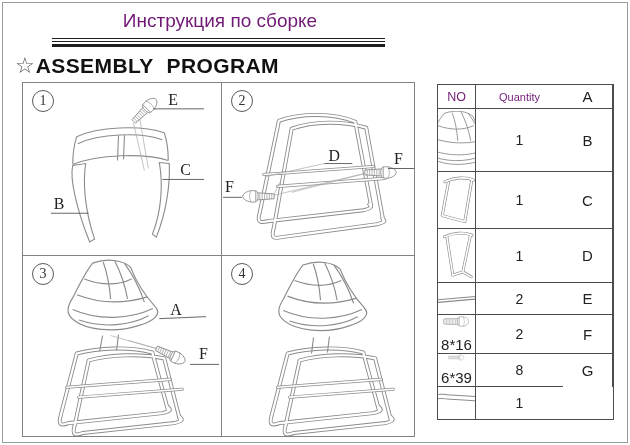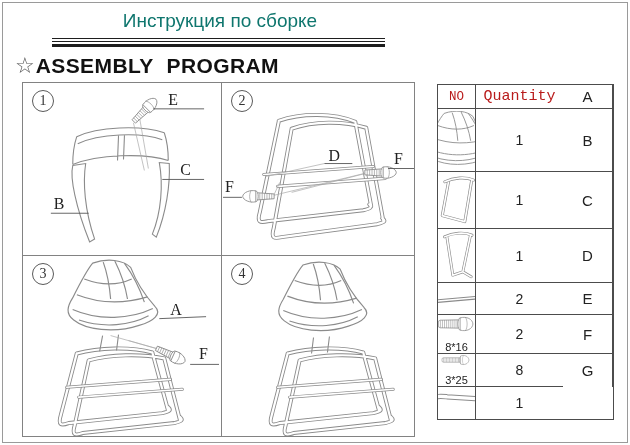--- a/index.html
+++ b/index.html
@@ -3,21 +3,21 @@
 <meta charset="utf-8">
 <style>
   html,body { margin:0; padding:0; }
   body {
     width:630px; height:445px; position:relative; overflow:hidden;
     background:#ffffff; font-family:"Liberation Sans","DejaVu Sans",sans-serif;
   }
   .page-border { position:absolute; inset:2px; border:1px solid #9a9a9a; pointer-events:none; }
 
   .title { position:absolute; top:10px; left:0; width:440px; text-align:center;
-           font-size:19px; color:#0f766e; }
+           font-size:19px; color:#701a75; }
   .rules { position:absolute; left:52px; top:38px; width:333px; }
   .rules .r1 { height:1px; background:#1e1e1e; margin-bottom:2px; }
   .rules .r2 { height:1px; background:#1e1e1e; margin-bottom:2px; }
   .rules .r3 { height:3px; background:#1e1e1e; }
 
   .heading { position:absolute; left:15px; top:54px; display:flex; align-items:center; }
   .star { font-size:22px; color:#555; line-height:1; margin-right:1px; }
   .heading-text { font-weight:bold; font-size:21px; color:#111; letter-spacing:.4px; word-spacing:7px; }
 
   .panels { position:absolute; left:22px; top:82px; width:393px; height:355px;
@@ -34,25 +34,25 @@
 
   .parts-table { position:absolute; left:437px; top:84px; background:#fff;
                  border:1px solid #4c4c4c; display:grid;
                  grid-template-columns:38px 87px 50px;
                  grid-template-rows:24px 63px 57px 54px 32px 39px 33px 32px; }
   .cell { border-right:1px solid #4c4c4c; border-bottom:1px solid #4c4c4c;
           display:flex; flex-direction:column; align-items:center; justify-content:center;
           overflow:hidden; background:#fff; }
   .no-r { border-right:none; }
   .no-b { border-bottom:none; }
-  .th  { font-size:12.5px; color:#b91c1c;font-family:Liberation Mono, monospace; }
-  .th-q { font-size:15px; }
+  .th  { font-size:12.5px; color:#701a75; }
+  .th-q { font-size:11px; }
   .letter { font-size:15px; color:#222; }
   .qty { font-size:14px; color:#222; }
-  .size-label { font-size:11px; color:#222; margin-top:8px; }
+  .size-label { font-size:15px; color:#222; margin-top:8px; }
 
   
   .tO { stroke:#8b8b8b; stroke-width:4;   fill:none; stroke-linecap:round; stroke-linejoin:round; }
   .tI { stroke:#ffffff; stroke-width:2.2; fill:none; stroke-linecap:round; stroke-linejoin:round; }
   .rO { stroke:#8b8b8b; stroke-width:3.2; fill:none; stroke-linecap:round; }
   .rI { stroke:#ffffff; stroke-width:1.7; fill:none; stroke-linecap:round; }
   .sO { stroke:#8b8b8b; stroke-width:3.4; fill:none; stroke-linecap:round; stroke-linejoin:round; }
   .sI { stroke:#ffffff; stroke-width:1.9; fill:none; stroke-linecap:round; stroke-linejoin:round; }
   .gO { stroke:#8b8b8b; stroke-width:6;   fill:none; stroke-linecap:round; stroke-linejoin:round; }
   .gI { stroke:#ffffff; stroke-width:3.8; fill:none; stroke-linecap:round; stroke-linejoin:round; }
@@ -234,21 +234,21 @@
 
   <div class="cell letter">F</div>
   <div class="cell">
     <svg width="62" height="22" viewBox="0 0 66 24">
       <path class="fillw" d="M3,9 L6,7.5 L38,7.5 L38,16.5 L6,16.5 L3,15 Z"></path>
       <path class="hatch" d="M6,7.7 L6,16.3 M9,7.7 L9,16.3 M12,7.6 L12,16.4 M15,7.6 L15,16.4 M18,7.6 L18,16.4 M21,7.6 L21,16.4 M24,7.6 L24,16.4 M27,7.6 L27,16.4 M30,7.6 L30,16.4 M33,7.6 L33,16.4 M36,7.6 L36,16.4"></path>
       <ellipse class="fillw" cx="40" cy="12" rx="2.6" ry="6.5"></ellipse>
       <path class="fillw" d="M40,4 C48,1 56,4.5 57,12 C56,19.5 48,23 40,20 Z"></path>
       <path class="hatch" d="M46,2.8 C43,7 43,17 46,21.2"></path>
     </svg>
-    <div class="size-label">3*25</div>
+    <div class="size-label">6*39</div>
   </div>
   <div class="cell qty no-r">8</div>
 
   <div class="cell letter no-b">G</div>
   <div class="cell no-b">
     <svg width="74" height="30" viewBox="0 0 78 34">
       <path class="gO" d="M14,31 C12,18 12,12 16,10 C19,9 23,9.5 28,10 L73,13"></path>
       <path class="gI" d="M14,31 C12,18 12,12 16,10 C19,9 23,9.5 28,10 L73,13"></path>
     </svg>
   </div>

